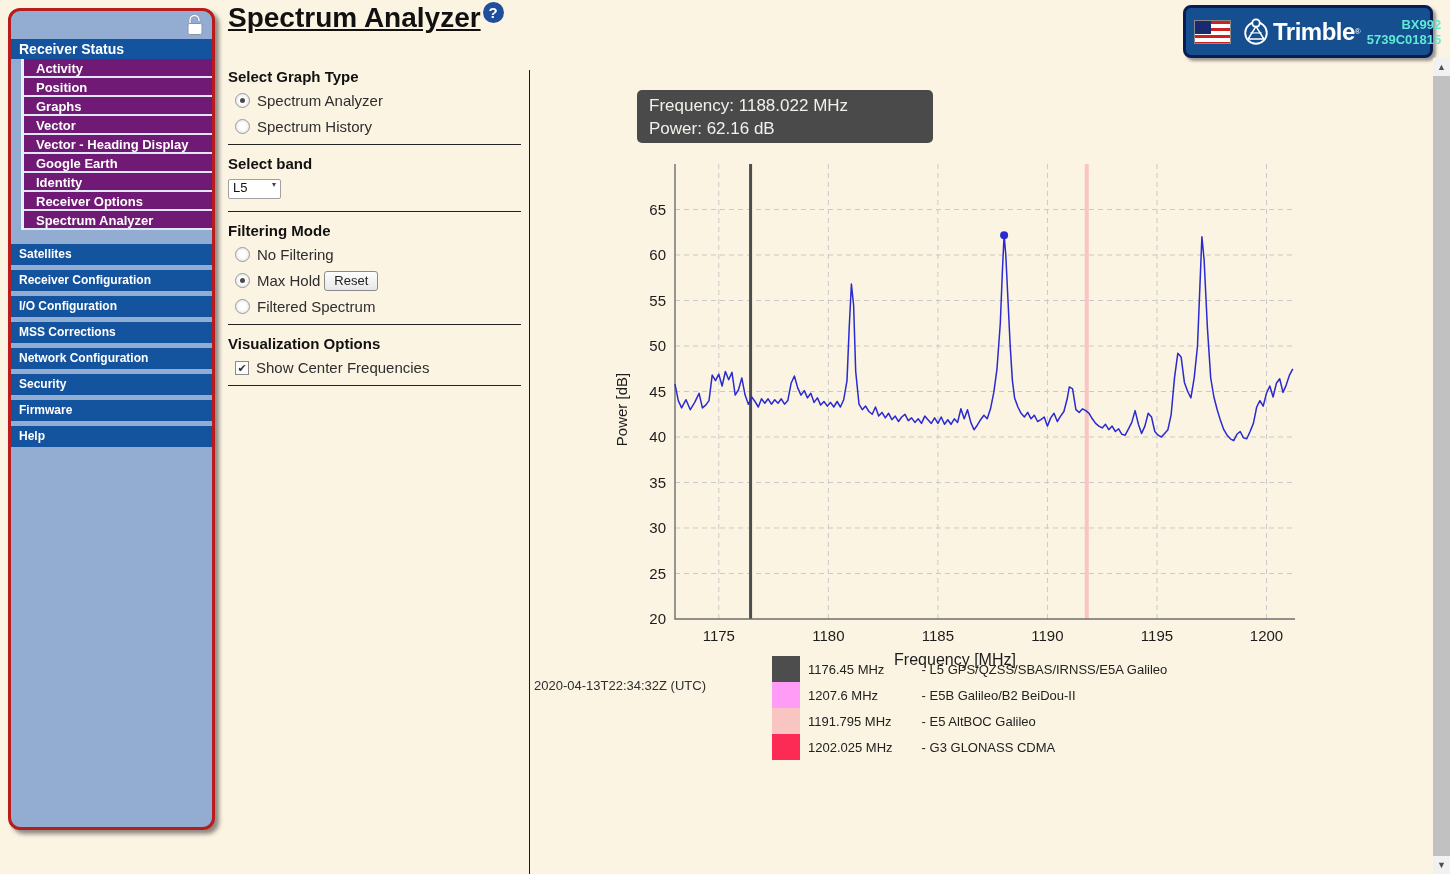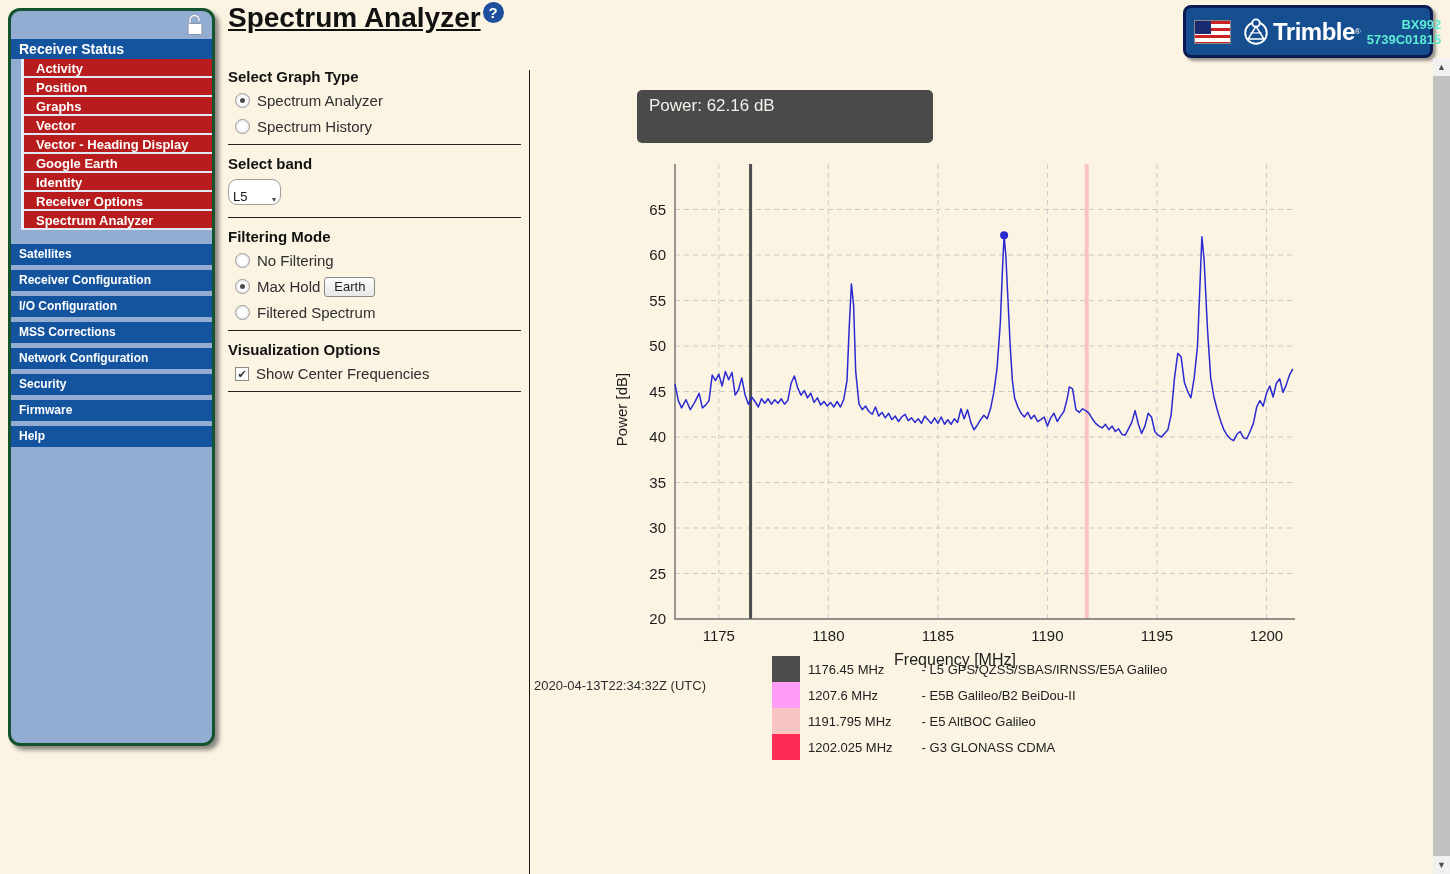--- a/index.html
+++ b/index.html
@@ -4,33 +4,33 @@
 <style>
   * { margin:0; padding:0; box-sizing:border-box; }
   html,body { width:1450px; height:874px; }
   .page {
     position:relative; width:1450px; height:874px;
     background:#fcf4e3; overflow:hidden;
     font-family:"Liberation Sans", sans-serif;
   }
   
   .sidebar {
-    position:absolute; left:8px; top:8px; width:207px; height:738px;
-    background:#93add2; border:3px solid #14532d; border-radius:12px;
+    position:absolute; left:8px; top:8px; width:207px; height:822px;
+    background:#93add2; border:3px solid #b91c1c; border-radius:12px;
     box-shadow:4px 4px 4px rgba(50,50,50,0.55);
   }
   .lock-wrap { position:absolute; right:8px; top:3px; }
   .menu { position:absolute; left:0; top:28px; width:100%; }
   .menu-header {
     background:#14549e; color:#fff; font-weight:bold; font-size:14px;
     padding:3px 6px 3px 8px; height:20px; line-height:14px; cursor:pointer;
   }
   .submenu { margin-left:10px; border-left:3px solid #e9eff8; }
   .submenu-item {
-    background:#b91c1c; color:#fff; font-weight:bold; font-size:13px;
+    background:#701a75; color:#fff; font-weight:bold; font-size:13px;
     padding:2px 10px 2px 12px; height:19px; line-height:15px;
     border-bottom:2px solid #dfe8f4; cursor:pointer;
   }
   .menu-section {
     background:#14549e; color:#fff; font-weight:bold; font-size:12px;
     padding:3px 6px 3px 8px; height:21px; line-height:15px;
     margin-top:5px; cursor:pointer;
   }
   .submenu-gap { height:9px; }
   
@@ -77,22 +77,22 @@
     font-size:11px; line-height:12px; text-align:center; color:#333; cursor:pointer;
   }
   .opt-label { font-size:15px; color:#2e2e2e; margin-left:7px; }
   .ctl-divider { border:none; border-top:1px solid #222; margin:8px 0 10px 0; width:293px; }
   .reset-btn {
     margin-left:4px; font-size:13px; color:#222; padding:1px 9px 2px 9px;
     background:linear-gradient(#fdfdfd,#e8e8e8); border:1px solid #8a8a8a;
     border-radius:3px; cursor:pointer; font-family:"Liberation Sans",sans-serif;
   }
   .band-select {
-    width:53px; height:26px; border:1px solid #a0a0a0; background:#fff; border-radius:9px;
-    font-size:13px; color:#111; display:flex; align-items:flex-end; padding:0 4px; cursor:pointer;
+    width:53px; height:20px; border:1px solid #a0a0a0; background:#fff; border-radius:2px;
+    font-size:13px; color:#111; display:flex; align-items:flex-start; padding:0 4px; cursor:pointer;
   }
   .band-select .caret { margin-left:auto; font-size:8px; color:#444; }
   
   .v-divider { position:absolute; left:529px; top:70px; width:1px; height:804px; background:#1a1a1a; }
   
   #spectrum-plot { position:absolute; left:0; top:0; pointer-events:none; }
   .tooltip {
     position:absolute; left:637px; top:90px; width:296px; height:53px;
     background:#4a4a4a; border-radius:5px; color:#f2f0ea; font-size:17px;
     padding:4px 12px; line-height:23px; z-index:5;
@@ -189,21 +189,21 @@
     </div>
     <hr class="ctl-divider" style="margin-top:12px;">
     <div class="ctl-title">Filtering Mode</div>
     <div class="opt-row">
       <span class="radio"></span>
       <span class="opt-label">No Filtering</span>
     </div>
     <div class="opt-row">
       <span class="radio sel"></span>
       <span class="opt-label">Max Hold</span>
-      <button class="reset-btn">Earth</button>
+      <button class="reset-btn">Reset</button>
     </div>
     <div class="opt-row">
       <span class="radio"></span>
       <span class="opt-label">Filtered Spectrum</span>
     </div>
     <hr class="ctl-divider">
     <div class="ctl-title">Visualization Options</div>
     <div class="opt-row">
       <span class="checkbox">✔</span>
       <span class="opt-label">Show Center Frequencies</span>
@@ -248,20 +248,21 @@
       <line x1="750.5830388692591" y1="164" x2="750.5830388692591" y2="619" stroke="#4d4d4d" stroke-width="3"></line>
       <line x1="1086.7632508833944" y1="164" x2="1086.7632508833944" y2="619" stroke="#f8c5c2" stroke-width="4"></line>
       <path d="M 675 164 L 675 619 L 1295 619" fill="none" stroke="#6e6e6e" stroke-width="1.4"></path>
       <text x="955" y="665" text-anchor="middle" font-size="16" fill="#1c1c1c" font-family="&quot;Liberation Sans&quot;,sans-serif">Frequency [MHz]</text>
       <text x="627" y="409.5" text-anchor="middle" font-size="15" fill="#1c1c1c" font-family="&quot;Liberation Sans&quot;,sans-serif" transform="rotate(-90 627 409.5)">Power [dB]</text>
       <polyline points="675.0,384.2 678.3,400.6 681.6,407.9 686.0,399.7 690.3,409.7 694.7,402.4 699.1,393.3 702.4,407.9 705.7,405.1 709.0,400.6 712.2,375.1 715.5,380.6 718.8,374.2 722.1,386.0 725.4,371.5 728.7,379.7 732.0,372.4 735.2,395.1 738.5,389.7 741.8,377.9 745.1,395.1 748.4,404.2 751.7,397.0 755.0,401.5 758.3,407.0 761.5,398.8 764.8,403.3 768.1,398.8 771.4,404.2 774.7,399.7 778.0,403.3 781.3,398.8 784.5,404.2 787.8,400.6 791.1,383.3 794.4,376.0 797.7,387.9 801.0,395.1 804.3,390.6 807.5,397.9 810.8,393.3 814.1,402.4 817.4,397.9 820.7,405.1 824.0,401.5 827.3,406.1 830.5,402.4 833.8,407.0 837.1,401.5 840.4,407.0 843.7,399.7 847.0,380.6 849.2,327.8 851.4,284.1 853.6,305.1 855.7,371.5 859.0,404.2 862.3,409.7 865.6,406.1 868.9,411.5 872.2,414.3 875.5,407.0 878.7,416.1 882.0,412.4 885.3,417.9 888.6,413.3 891.9,419.7 895.2,416.1 898.5,421.5 901.7,417.0 905.0,414.3 908.3,420.6 911.6,417.9 914.9,422.4 918.2,418.8 921.5,423.4 924.8,416.1 928.0,419.7 931.3,423.4 934.6,417.9 937.9,423.4 941.2,417.0 944.5,424.3 947.8,419.7 951.0,424.3 954.3,418.8 957.6,422.4 960.9,408.8 964.2,418.8 967.5,409.7 970.8,422.4 974.0,429.7 977.3,425.2 980.6,419.7 983.9,415.2 987.2,418.8 990.5,408.8 993.8,392.4 997.0,368.8 1000.3,323.3 1002.5,268.6 1004.1,235.3 1005.8,255.0 1008.0,300.5 1010.2,346.0 1012.4,380.6 1014.6,397.9 1017.9,407.0 1021.1,413.3 1024.4,417.0 1027.7,412.4 1031.0,418.8 1034.3,415.2 1037.6,421.5 1040.9,419.7 1044.2,417.0 1047.4,426.1 1050.7,417.9 1054.0,413.3 1057.3,421.5 1060.6,416.1 1063.9,411.5 1067.2,398.8 1069.3,386.9 1072.6,388.8 1075.9,409.7 1079.2,412.4 1082.5,408.8 1085.8,410.6 1089.1,413.3 1092.3,418.8 1095.6,423.4 1098.9,426.1 1102.2,427.9 1105.5,424.3 1108.8,429.7 1112.1,426.1 1115.4,431.5 1118.6,428.8 1121.9,434.3 1125.2,435.2 1128.5,428.8 1131.8,422.4 1135.1,410.6 1138.4,424.3 1141.6,433.4 1144.9,426.1 1148.2,413.3 1151.5,417.0 1154.8,431.5 1158.1,435.2 1161.4,437.0 1164.6,433.4 1167.9,429.7 1171.2,414.3 1174.5,377.9 1177.8,353.3 1181.1,356.9 1184.4,382.4 1187.7,391.5 1190.9,397.9 1194.2,377.9 1197.5,346.0 1199.7,291.4 1201.9,236.8 1204.1,259.6 1207.4,327.8 1210.7,377.9 1213.9,397.0 1217.2,409.7 1220.5,420.6 1223.8,429.7 1227.1,435.2 1230.4,438.8 1233.7,440.6 1236.9,434.3 1240.2,431.5 1243.5,437.9 1246.8,438.8 1250.1,431.5 1253.4,423.4 1256.7,407.0 1259.9,400.6 1263.2,406.1 1266.5,393.3 1269.8,386.0 1273.1,397.0 1276.4,383.3 1279.7,378.8 1283.0,392.4 1286.2,385.1 1289.5,375.1 1292.8,368.8" fill="none" stroke="#2a2ad0" stroke-width="1.5" stroke-linejoin="round"></polyline>
       <circle cx="1004.1038869257941" cy="235.34400000000005" r="4" fill="#2a2ad0"></circle>
     </svg>
 
   <div class="tooltip">
+    <div>Frequency: 1188.022 MHz</div>
     <div>Power: 62.16 dB</div>
   </div>
 
   <div class="timestamp">2020-04-13T22:34:32Z (UTC)</div>
 
   <div class="legend">
     <div class="legend-row">
       <div class="legend-swatch" style="background: rgb(77, 77, 77);"></div>
       <div class="legend-text">
           <span class="legend-freq">1176.45 MHz</span>

